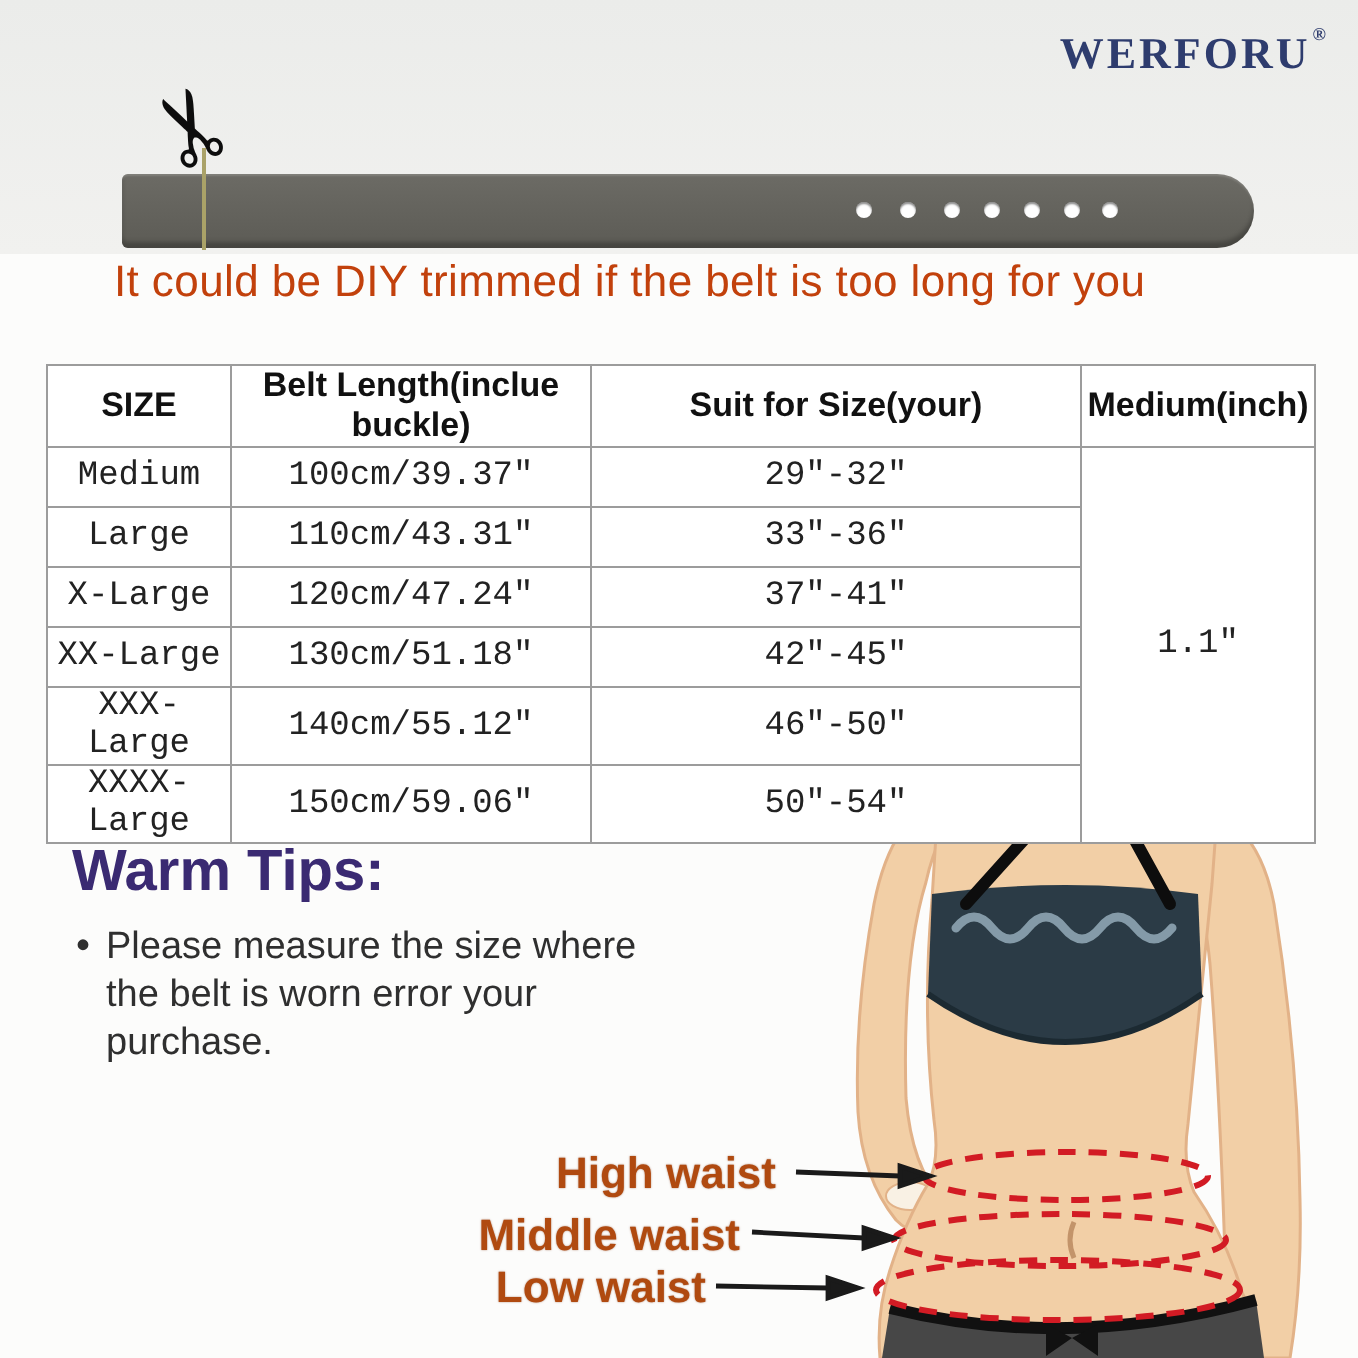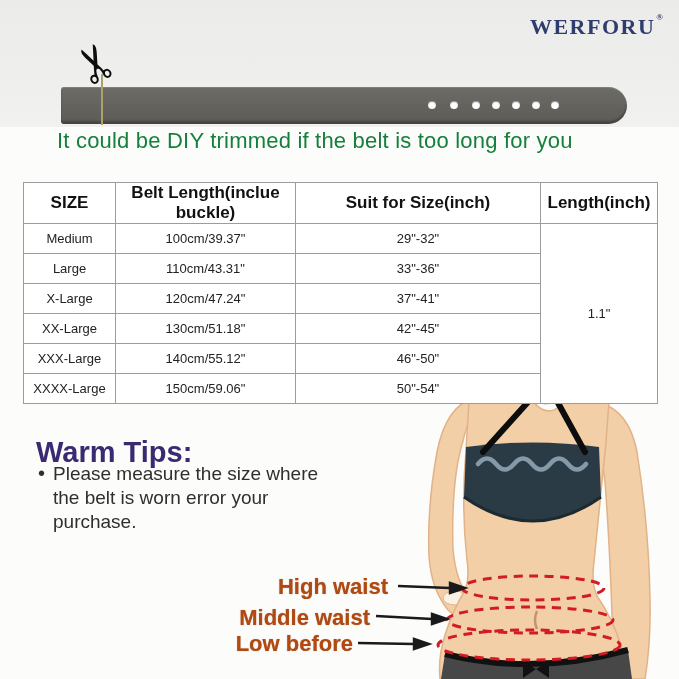--- a/index.html
+++ b/index.html
@@ -25,33 +25,33 @@
   .hole{position:absolute;top:14px;width:8px;height:8px;border-radius:50%;
     background:#ffffff;box-shadow:inset 0 1px 1px rgba(0,0,0,.45);}
   .scissors{position:absolute;left:64px;top:31px;width:64px;height:64px;z-index:3;
     display:flex;align-items:center;justify-content:center;
     font-family:"DejaVu Sans",sans-serif;font-size:50px;color:#0d0d0d;
     transform:rotate(-115deg);}
   .cut-line{position:absolute;left:101px;top:74px;width:2px;height:51px;z-index:2;
     background:#aaa268;}
 
   .headline{position:absolute;left:57px;top:128px;width:580px;z-index:2;
-    font-size:22px;color:#15803d;letter-spacing:.2px;}
+    font-size:22px;color:#c2410c;letter-spacing:.2px;}
 
   
   table.size-table{position:absolute;left:23px;top:182px;width:634px;z-index:2;
     border-collapse:collapse;table-layout:fixed;background:#ffffff;padding-left:20px;}
   table.size-table th,table.size-table td{border:1px solid #9c9c9c;text-align:center;
     vertical-align:middle;padding:0;overflow:hidden;}
   table.size-table th{height:31px;font-size:17px;font-weight:bold;color:#111;}
-  table.size-table td{height:29px;font-size:13px;color:#222;}
+  table.size-table td{height:29px;font-size:17px;color:#222;font-family:Liberation Mono, monospace;}
 
   
   .wt-title{position:absolute;left:36px;top:420px;z-index:2;
-    font-size:29px;font-weight:bold;color:#3a2a72;margin-top:16px;}
+    font-size:29px;font-weight:bold;color:#3a2a72;}
   ul.tips{position:absolute;left:38px;top:462px;width:308px;z-index:2;
     margin:0;padding:0;list-style:none;}
   ul.tips li{position:relative;padding-left:15px;margin-bottom:15px;
     font-size:19px;line-height:24px;color:#2f2f2f;}
   ul.tips li::before{content:"\2022";position:absolute;left:0;top:-1px;
     font-size:20px;color:#2f2f2f;}
 
   
   svg.figure{position:absolute;left:0;top:0;z-index:1;}
 
@@ -91,22 +91,22 @@
     <colgroup>
         <col style="width:92px">
         <col style="width:180px">
         <col style="width:245px">
         <col style="width:117px">
       </colgroup>
     <thead>
       <tr>
         <th>SIZE</th>
         <th>Belt Length(inclue buckle)</th>
-        <th>Suit for Size(inch)</th>
-        <th>Length(inch)</th>
+        <th>Suit for Size(your)</th>
+        <th>Medium(inch)</th>
       </tr>
     </thead>
     <tbody>
       <tr>
         <td>Medium</td>
         <td>100cm/39.37"</td>
         <td>29"-32"</td>
         <td rowspan="6">1.1"</td>
       </tr>
       <tr>
@@ -176,15 +176,15 @@
       <polygon points="450,583 465,588 450,593"></polygon>
       <line x1="376" y1="616" x2="432" y2="619"></line>
       <polygon points="432,614 447,619 432,624"></polygon>
       <line x1="358" y1="643" x2="414" y2="644"></line>
       <polygon points="414,639 429,644 414,649"></polygon>
     </g>
   </svg>
 
   <div class="waist-label high">High waist</div>
   <div class="waist-label middle">Middle waist</div>
-  <div class="waist-label low">Low before</div>
+  <div class="waist-label low">Low waist</div>
 
 </div>
 
 </body></html>

